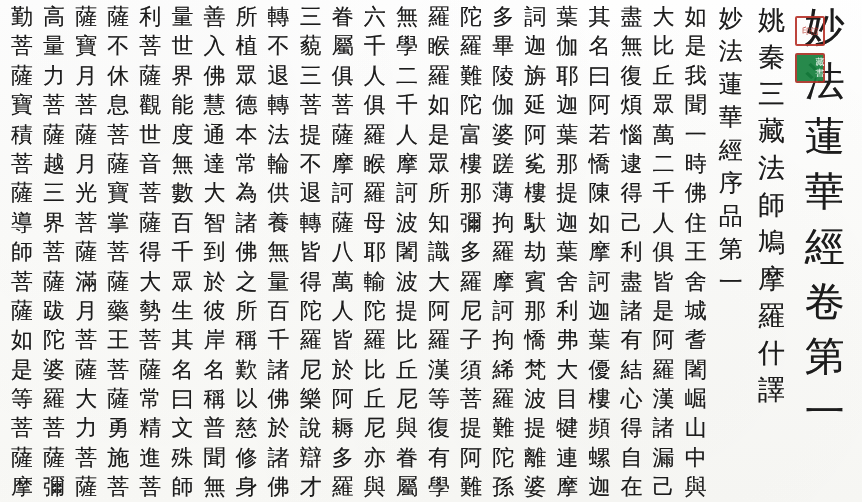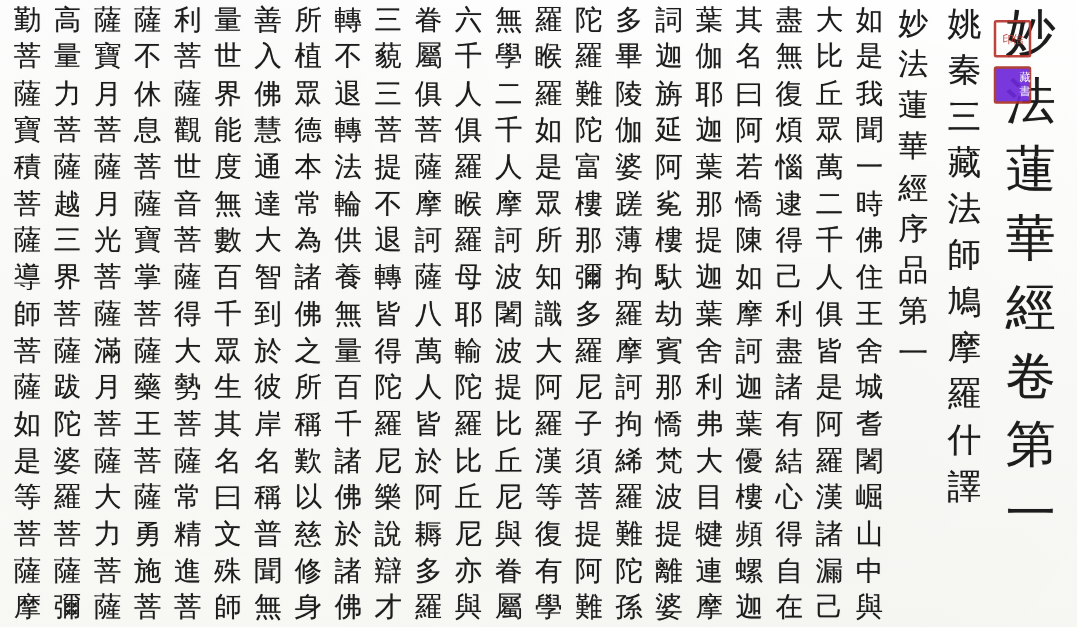--- a/index.html
+++ b/index.html
@@ -89,21 +89,21 @@
     display: flex;
     align-items: center;
     justify-content: center;
     text-align: center;
     letter-spacing: -1px;
     box-sizing: border-box;
     padding: 1px;
     opacity: 0.92;
   }
   .seal.filled {
-    background: #6d28d9;
+    background: #15803d;
     color: #fff;
     border-color: #a93226;
     padding-left: 20px;
   }
 </style>
 </head>
 <body>
 
 <div id="page">
   <div id="paper-texture"></div>

